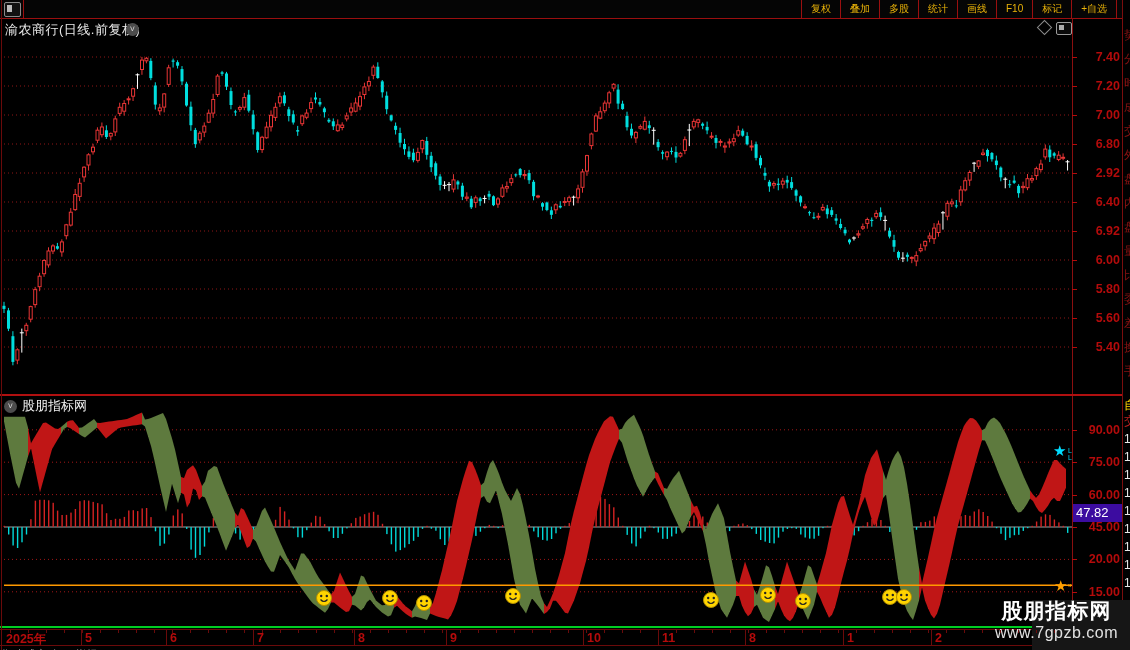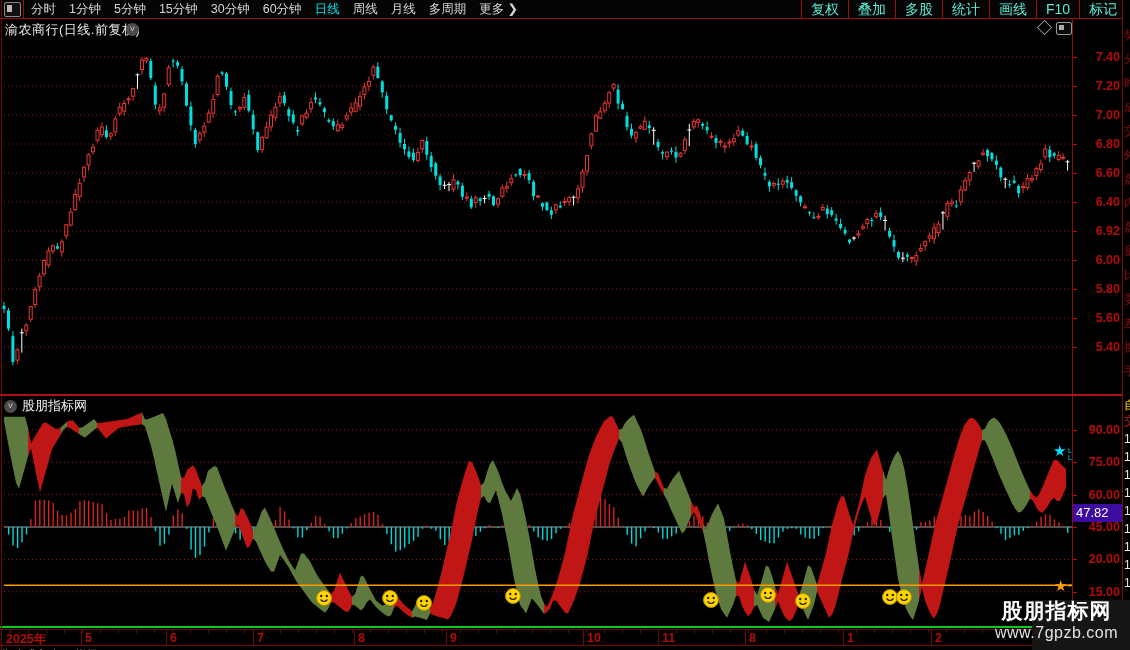--- a/index.html
+++ b/index.html
@@ -8,21 +8,21 @@
   .abs{position:absolute;}
   
   #topbar{left:0;top:0;width:1130px;height:18px;background:#050505;border-bottom:1px solid #9a0f0f;}
   #corner-icon{left:4px;top:2px;width:15px;height:13px;border:1px solid #8a8a8a;border-radius:2px;background:#111;}
   #corner-icon i{position:absolute;left:2px;top:2px;width:5px;height:7px;background:#bbb;}
   #topbar-div{left:23px;top:0;width:1px;height:18px;background:#9a0f0f;}
   #tabs{left:31px;top:0;height:18px;display:flex;align-items:center;gap:13px;}
   .tab{font-size:12.5px;color:#d6d6d6;line-height:18px;white-space:nowrap;cursor:default;}
   .tab.active{color:#00e1e1;}
   #rbtns{left:801px;top:0;height:18px;display:flex;align-items:center;}
-  .rbtn{font-size:14px;color:#5eead4;line-height:18px;padding:0 9px;border-left:1px solid #9a0f0f;white-space:nowrap;}
+  .rbtn{font-size:10px;color:#eab308;line-height:18px;padding:0 9px;border-left:1px solid #9a0f0f;white-space:nowrap;}
   .rbtn:last-child{border-right:1px solid #9a0f0f;}
   #tr-red{left:1123px;top:1px;width:7px;height:16px;background:#d42222;}
   
   #title{left:5px;top:21px;font-size:13px;color:#e8e8e8;letter-spacing:.5px;}
   .chev-circle{width:13px;height:13px;border-radius:50%;background:#4c4c4c;color:#d9d9d9;
     font-size:9px;line-height:12px;text-align:center;}
   #title-chev{left:126px;top:23px;}
   #diamond-icon{left:1039px;top:22px;width:9px;height:9px;border:1px solid #8a8a8a;transform:rotate(45deg);}
   #split-icon2{left:1056px;top:22px;width:14px;height:11px;border:1px solid #9a9a9a;border-radius:2px;background:#0a0a0a;}
   #split-icon2 i{position:absolute;left:2px;top:2px;width:5px;height:5px;background:#aaa;}
@@ -61,33 +61,20 @@
 </head>
 <body>
 
 <div id="screen">
 
   <div class="abs" id="topbar"></div>
   <div class="abs" id="corner-icon">
       <i></i>
     </div>
   <div class="abs" id="topbar-div"></div>
-  <div class="abs" id="tabs">
-      <span class="tab">分时</span>
-      <span class="tab">1分钟</span>
-      <span class="tab">5分钟</span>
-      <span class="tab">15分钟</span>
-      <span class="tab">30分钟</span>
-      <span class="tab">60分钟</span>
-      <span class="tab active">日线</span>
-      <span class="tab">周线</span>
-      <span class="tab">月线</span>
-      <span class="tab">多周期</span>
-      <span class="tab">更多 ❯</span>
-    </div>
   <div class="abs" id="rbtns">
       <span class="rbtn">复权</span>
       <span class="rbtn">叠加</span>
       <span class="rbtn">多股</span>
       <span class="rbtn">统计</span>
       <span class="rbtn">画线</span>
       <span class="rbtn">F10</span>
       <span class="rbtn">标记</span>
       <span class="rbtn">+自选</span>
     </div>
@@ -1304,21 +1291,21 @@
     <div id="wm-l2">www.7gpzb.com</div>
   </div>
 <div class="yaxis-label" style="top:50px;">7.40</div>
     <div class="ytick" style="top:57px;"></div>
     <div class="yaxis-label" style="top:79.00000000000003px;">7.20</div>
     <div class="ytick" style="top:86.00000000000003px;"></div>
     <div class="yaxis-label" style="top:108.00000000000006px;">7.00</div>
     <div class="ytick" style="top:115.00000000000006px;"></div>
     <div class="yaxis-label" style="top:137.00000000000006px;">6.80</div>
     <div class="ytick" style="top:144.00000000000006px;"></div>
-    <div class="yaxis-label" style="top:166.0000000000001px;">6.60</div>
+    <div class="yaxis-label" style="top:166.0000000000001px;">2.92</div>
     <div class="ytick" style="top:173.0000000000001px;"></div>
     <div class="yaxis-label" style="top:195px;">6.40</div>
     <div class="ytick" style="top:202px;"></div>
     <div class="yaxis-label" style="top:224.00000000000003px;">6.92</div>
     <div class="ytick" style="top:231.00000000000003px;"></div>
     <div class="yaxis-label" style="top:253.00000000000006px;">6.00</div>
     <div class="ytick" style="top:260.00000000000006px;"></div>
     <div class="yaxis-label" style="top:282.0000000000001px;">5.80</div>
     <div class="ytick" style="top:289.0000000000001px;"></div>
     <div class="yaxis-label" style="top:311.0000000000001px;">5.60</div>

